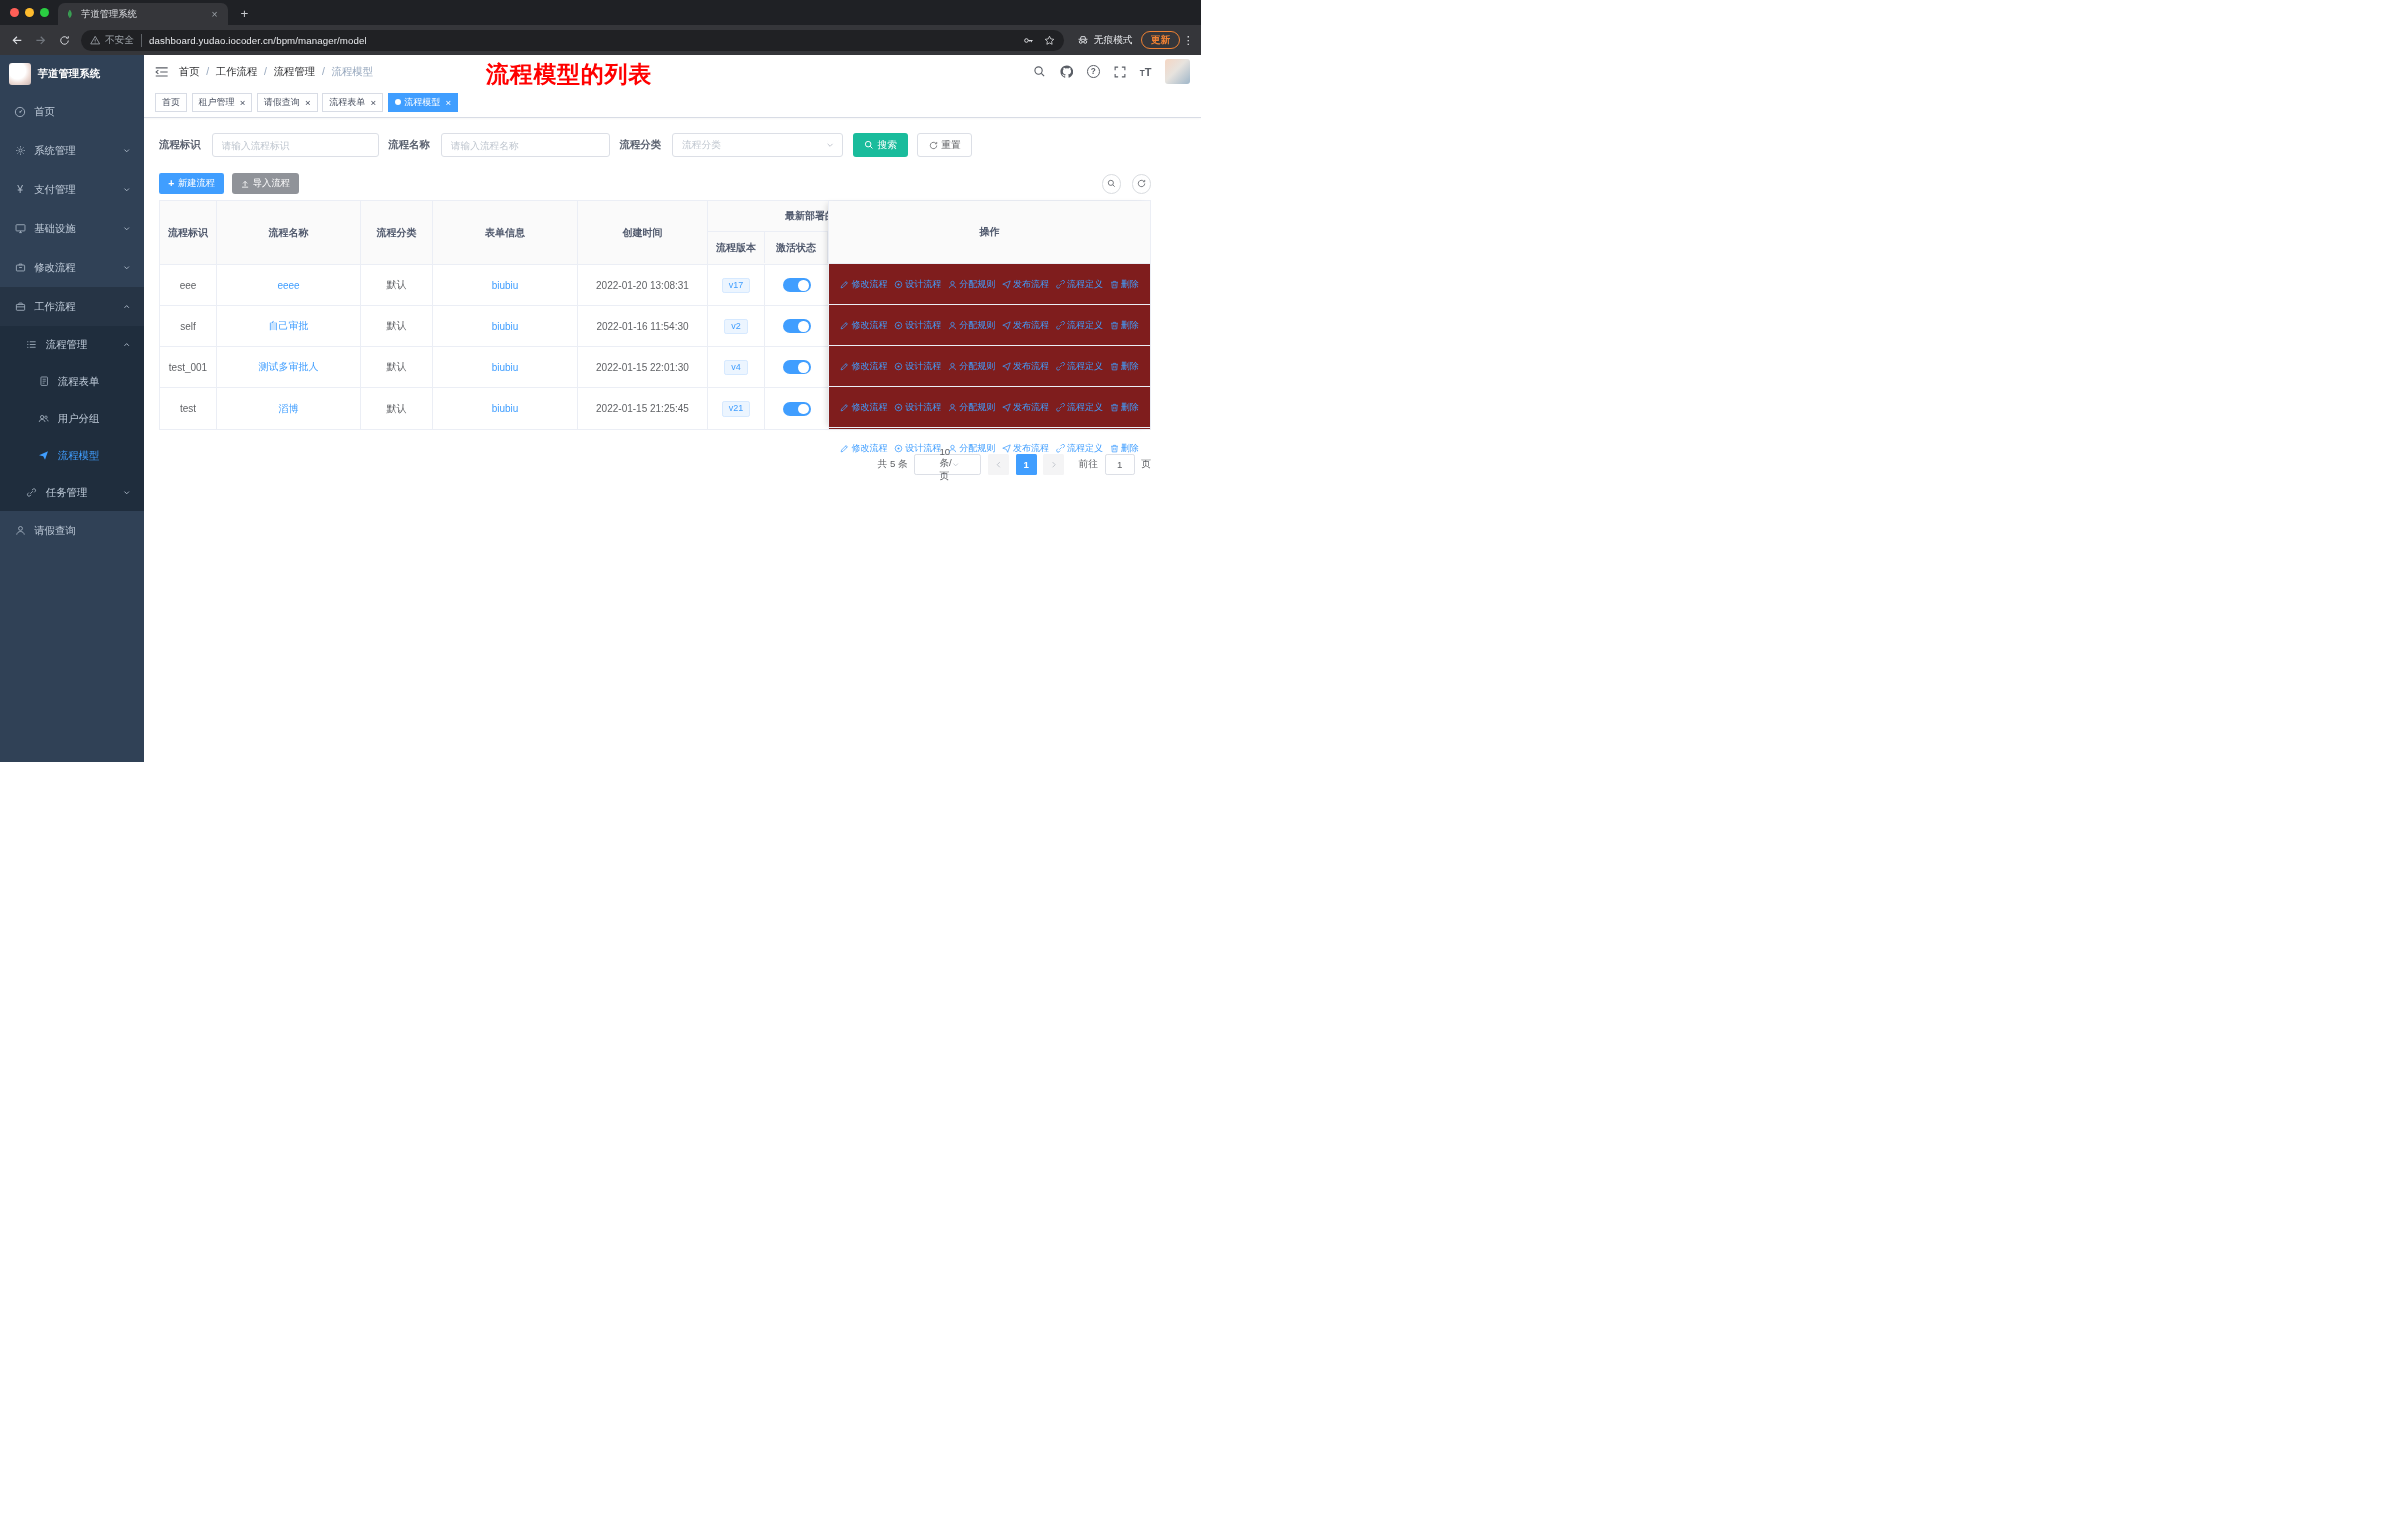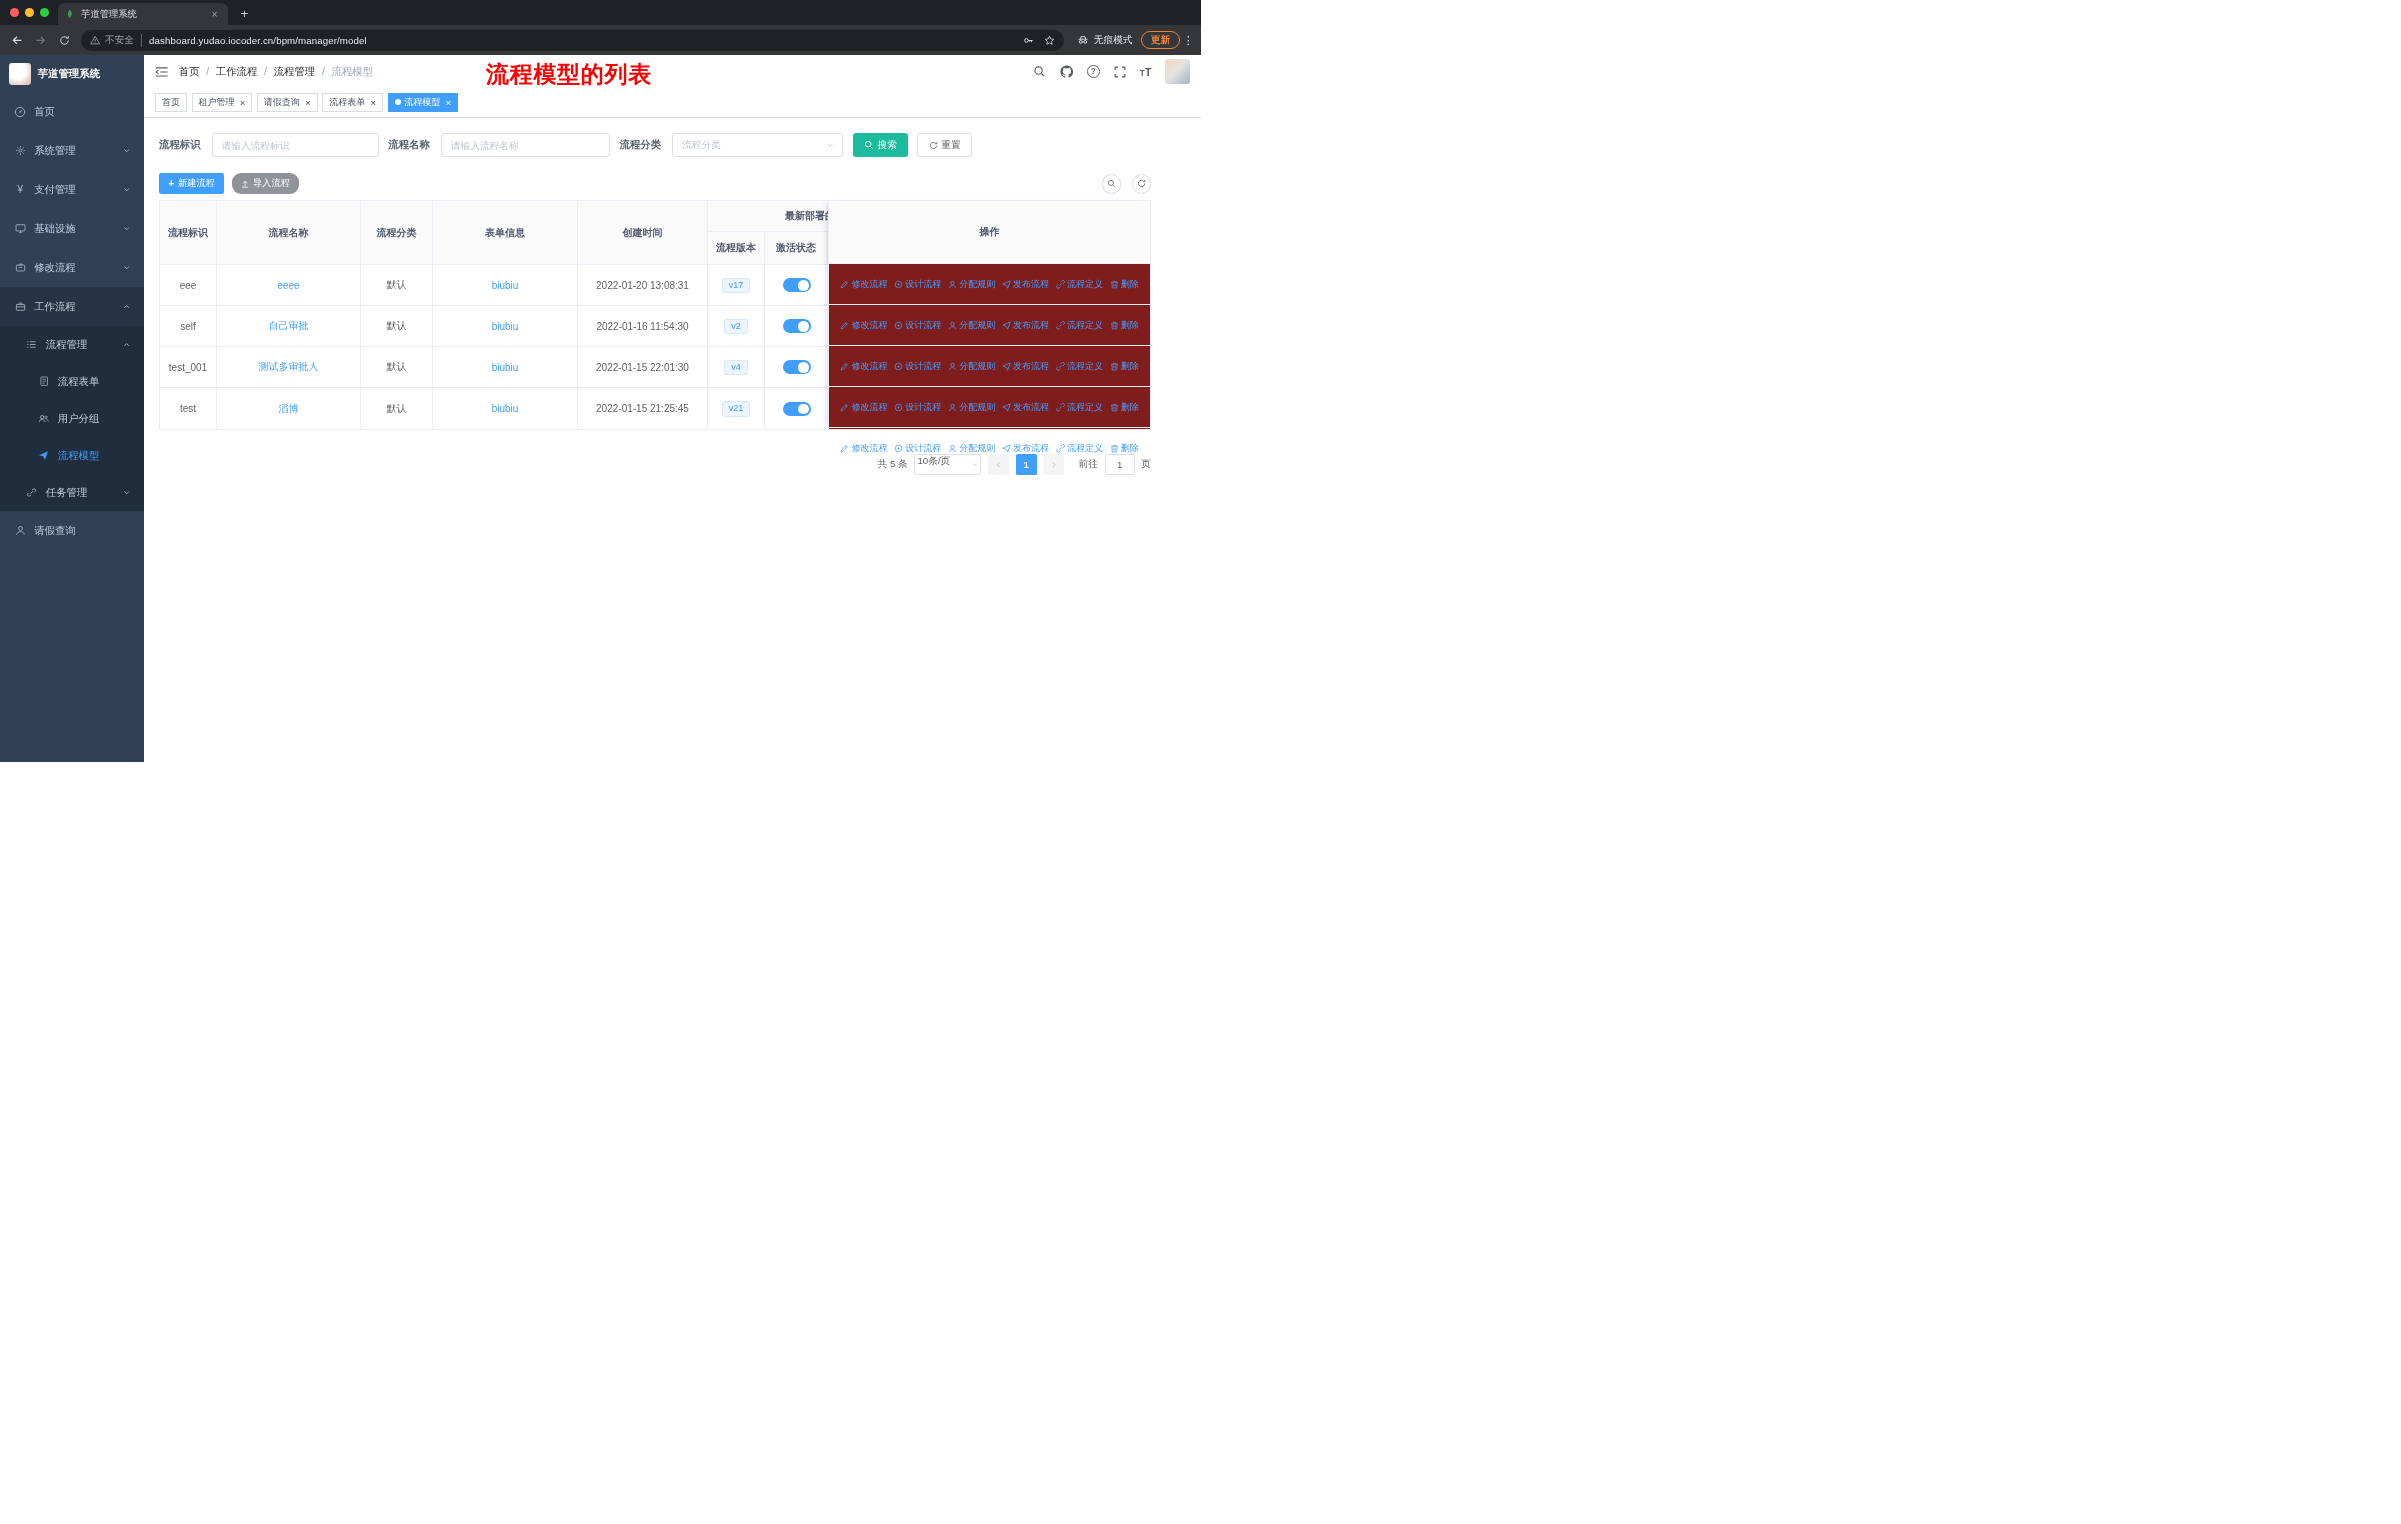--- a/index.html
+++ b/index.html
@@ -77,21 +77,21 @@
   .flabel { font-size:10.4px; font-weight:700; color:#5b6270; margin-right:11px; white-space:nowrap; }
   .tin { width:167px; height:24px; border:0.7px solid #dcdfe6; border-radius:3px; padding:0 9px; font-size:9.7px; color:#606266; outline:none; background:#fff; font-family:inherit; }
   .tin::placeholder { color:#bfc6cf; }
   .sel { width:171px; height:24px; border:0.7px solid #dcdfe6; border-radius:3px; display:flex; align-items:center; justify-content:space-between; padding:0 7.4px 0 9px; font-size:9.7px; color:#bfc6cf; background:#fff; cursor:pointer; }
   .btn { height:24px; display:inline-flex; align-items:center; gap:3.7px; border-radius:3px; font-size:9.7px; padding:0 10.4px; border:0.7px solid transparent; cursor:pointer; font-family:inherit; }
   .btn.search { background:#1abc9c; color:#fff; }
   .btn.reset { background:#fff; border-color:#dcdfe6; color:#606266; margin-left:9px; }
 
   .actions { display:flex; align-items:center; margin-top:16.4px; width:992px; }
   .btn.create { background:#409eff; color:#fff; height:21px; padding:0 8.2px; font-size:9.3px; border-radius:2.2px; }
-  .btn.import { background:#909399; color:#fff; height:21px; padding:0 8.2px; font-size:9.3px; border-radius:9px; margin-left:7.4px; }
+  .btn.import { background:#909399; color:#fff; height:21px; padding:0 8.2px; font-size:9.3px; border-radius:3px; margin-left:7.4px; }
   .right-tools { margin-left:auto; display:flex; gap:10.4px; }
   .cbtn { width:19.4px; height:19.4px; border:0.7px solid #d9dce0; border-radius:50%; display:flex; align-items:center; justify-content:center; color:#5f6369; background:#fff; cursor:pointer; }
 
   .table { position:relative; width:992px; margin-top:6px; border:0.7px solid #ebeef5; font-size:10px; color:#606266; }
   .thead { display:flex; background:#fafafa; border-bottom:0.7px solid #ebeef5; font-weight:700; color:#515a6e; }
   .th { display:flex; align-items:center; justify-content:center; border-right:0.7px solid #ebeef5; height:63px; text-align:center; }
   .thg { width:244px; display:flex; flex-direction:column; }
   .gh-top { height:31px; display:flex; align-items:center; justify-content:center; border-bottom:0.7px solid #ebeef5; white-space:nowrap; overflow:hidden; }
   .gh-sub { display:flex; height:30.5px; }
   .gh-sub .sh { display:flex; align-items:center; justify-content:center; border-right:0.7px solid #ebeef5; }
@@ -102,21 +102,21 @@
   .vtag { background:#ecf5ff; border:0.7px solid #d6e9ff; color:#409eff; font-size:9px; padding:2.2px 6px; border-radius:2.2px; line-height:1; }
   .switch { width:28px; height:14px; border-radius:7.4px; background:#409eff; position:relative; display:inline-block; cursor:pointer; }
   .switch::after { content:""; position:absolute; right:1.9px; top:1.9px; width:10.4px; height:10.4px; background:#fff; border-radius:50%; }
   .ops-col { position:absolute; top:0; right:0; width:322px; height:100%; background:#7f1d1d; border-left:0.7px solid #ebeef5; box-shadow:-4.5px 0 6px -3px rgba(0,0,0,.15); }
   .ops-head { height:63px; background:#fafafa; border-bottom:0.7px solid #ebeef5; display:flex; align-items:center; justify-content:center; font-weight:700; color:#515a6e; }
   .ops-row { height:41px; border-bottom:0.7px solid #ebeef5; display:flex; align-items:center; justify-content:center; gap:6.7px; }
   #ops-body .ops-row:last-child { border-bottom:none; }
   .op { display:inline-flex; align-items:center; gap:2.2px; color:#409eff; font-size:9px; text-decoration:none; white-space:nowrap; cursor:pointer; }
 
   .pagination { width:992px; display:flex; align-items:center; justify-content:flex-end; gap:6.7px; margin-top:24px; font-size:9.7px; color:#606266; }
-  .psel { width:67px; height:21px; border:0.7px solid #dcdfe6; border-radius:2.2px; display:flex; justify-content:space-between; padding:0 2px; color:#606266; cursor:pointer; }
+  .psel { width:67px; height:21px; border:0.7px solid #dcdfe6; border-radius:2.2px; display:flex; align-items:center; justify-content:space-between; padding:0 24px; color:#606266; cursor:pointer; }
   .pbtn { min-width:21px; height:21px; border-radius:1.5px; background:#f4f4f5; display:flex; align-items:center; justify-content:center; color:#606266; cursor:pointer; }
   .pbtn.dis { color:#c0c4cc; }
   .pbtn.active { background:#409eff; color:#fff; font-weight:700; }
   .goto-in { width:30px; height:21px; border:0.7px solid #dcdfe6; border-radius:2.2px; text-align:center; font-size:9.7px; color:#606266; outline:none; font-family:inherit; }
 </style>
 </head>
 <body>
 
 <div class="tabstrip">
   <div class="lights">

